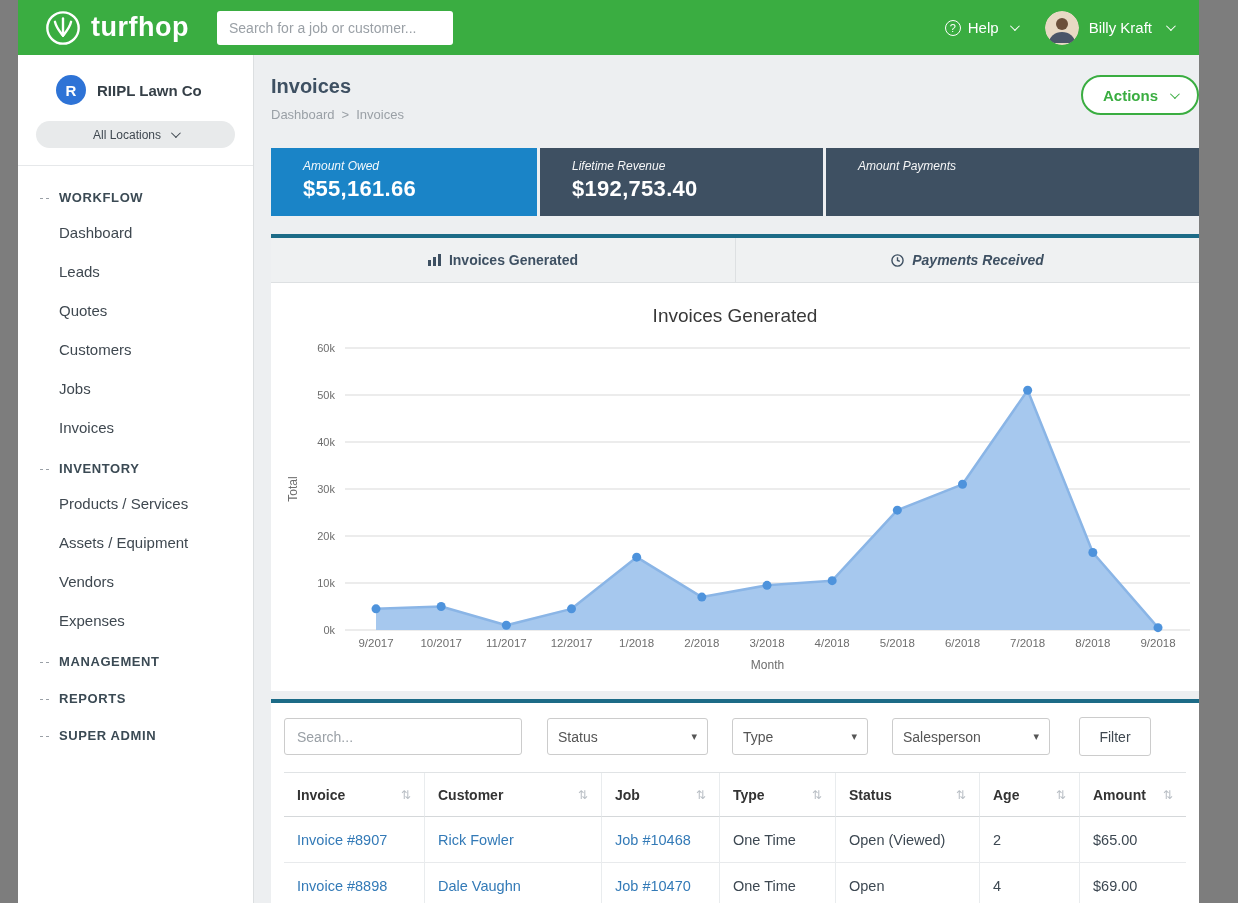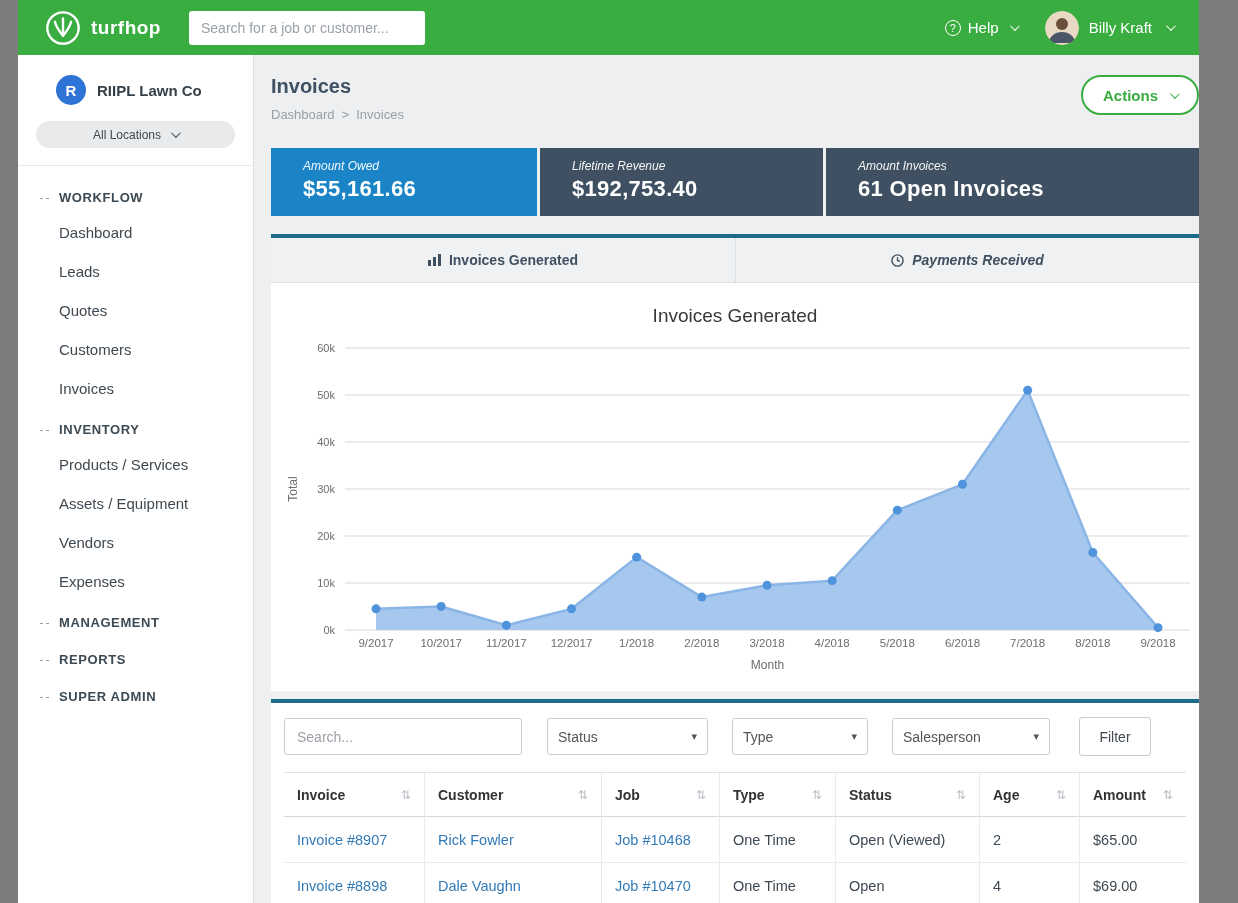--- a/index.html
+++ b/index.html
@@ -12,21 +12,21 @@
     margin-left:18px; width:1181px; height:903px;
     display:grid; grid-template-rows:55px 1fr; grid-template-columns:236px 1fr;
     overflow:hidden; background:#edeff1;
   }
   
   .topbar {
     grid-column:1 / 3; background:#3aad41; display:flex; align-items:center;
     padding:0 26px; color:#fff;
   }
   .logo { display:flex; align-items:center; gap:9px; margin-right:28px; cursor:pointer; }
-  .logo-text { font-size:19px; font-weight:bold; letter-spacing:0.5px; color:#fff; }
+  .logo-text { font-size:27px; font-weight:bold; letter-spacing:0.5px; color:#fff; }
   .topbar-search {
     width:236px; height:34px; border:none; border-radius:3px; padding:0 12px;
     font-size:14px; color:#444; outline:none; font-family:"Liberation Sans", sans-serif;
   }
   .topbar-search::placeholder { color:#9aa0a6; }
   .topbar-right { margin-left:auto; display:flex; align-items:center; gap:12px; }
   .help-menu { display:flex; align-items:center; gap:7px; font-size:15px; cursor:pointer; margin-right:16px; }
   .qmark {
     width:16px; height:16px; border:1px solid #fff; border-radius:50%;
     display:inline-flex; align-items:center; justify-content:center; font-size:11px;
@@ -175,20 +175,21 @@
       <span>All Locations</span>
       <span class="chev"></span>
     </div>
     <div class="side-divider"></div>
     <nav class="side-nav">
       <div class="section-header">WORKFLOW</div>
       <div class="side-item">Dashboard</div>
       <div class="side-item">Leads</div>
       <div class="side-item">Quotes</div>
       <div class="side-item">Customers</div>
+      <div class="side-item">Jobs</div>
       <div class="side-item">Invoices</div>
       <div class="section-header">INVENTORY</div>
       <div class="side-item">Products / Services</div>
       <div class="side-item">Assets / Equipment</div>
       <div class="side-item">Vendors</div>
       <div class="side-item">Expenses</div>
       <div class="section-header">MANAGEMENT</div>
       <div class="section-header">REPORTS</div>
       <div class="section-header">SUPER ADMIN</div>
     </nav>
@@ -214,22 +215,21 @@
     <div class="stats-row">
       <div class="stat-card c0">
         <div class="stat-label">Amount Owed</div>
         <div class="stat-value">$55,161.66</div>
       </div>
       <div class="stat-card c1">
         <div class="stat-label">Lifetime Revenue</div>
         <div class="stat-value">$192,753.40</div>
       </div>
       <div class="stat-card c2">
-        <div class="stat-label">Amount Invoices</div>
-        <div class="stat-value">61 Open Invoices</div>
+        <div class="stat-label">Amount Payments</div>
       </div>
     </div>
 
     <div class="tabs-strip">
       <div class="tab">
         <svg width="13" height="12" viewBox="0 0 13 12" fill="#3e5062">
           <rect x="0" y="6" width="3" height="6"></rect>
             <rect x="5" y="3" width="3" height="9"></rect>
             <rect x="10" y="0" width="3" height="12"></rect>
         </svg>

